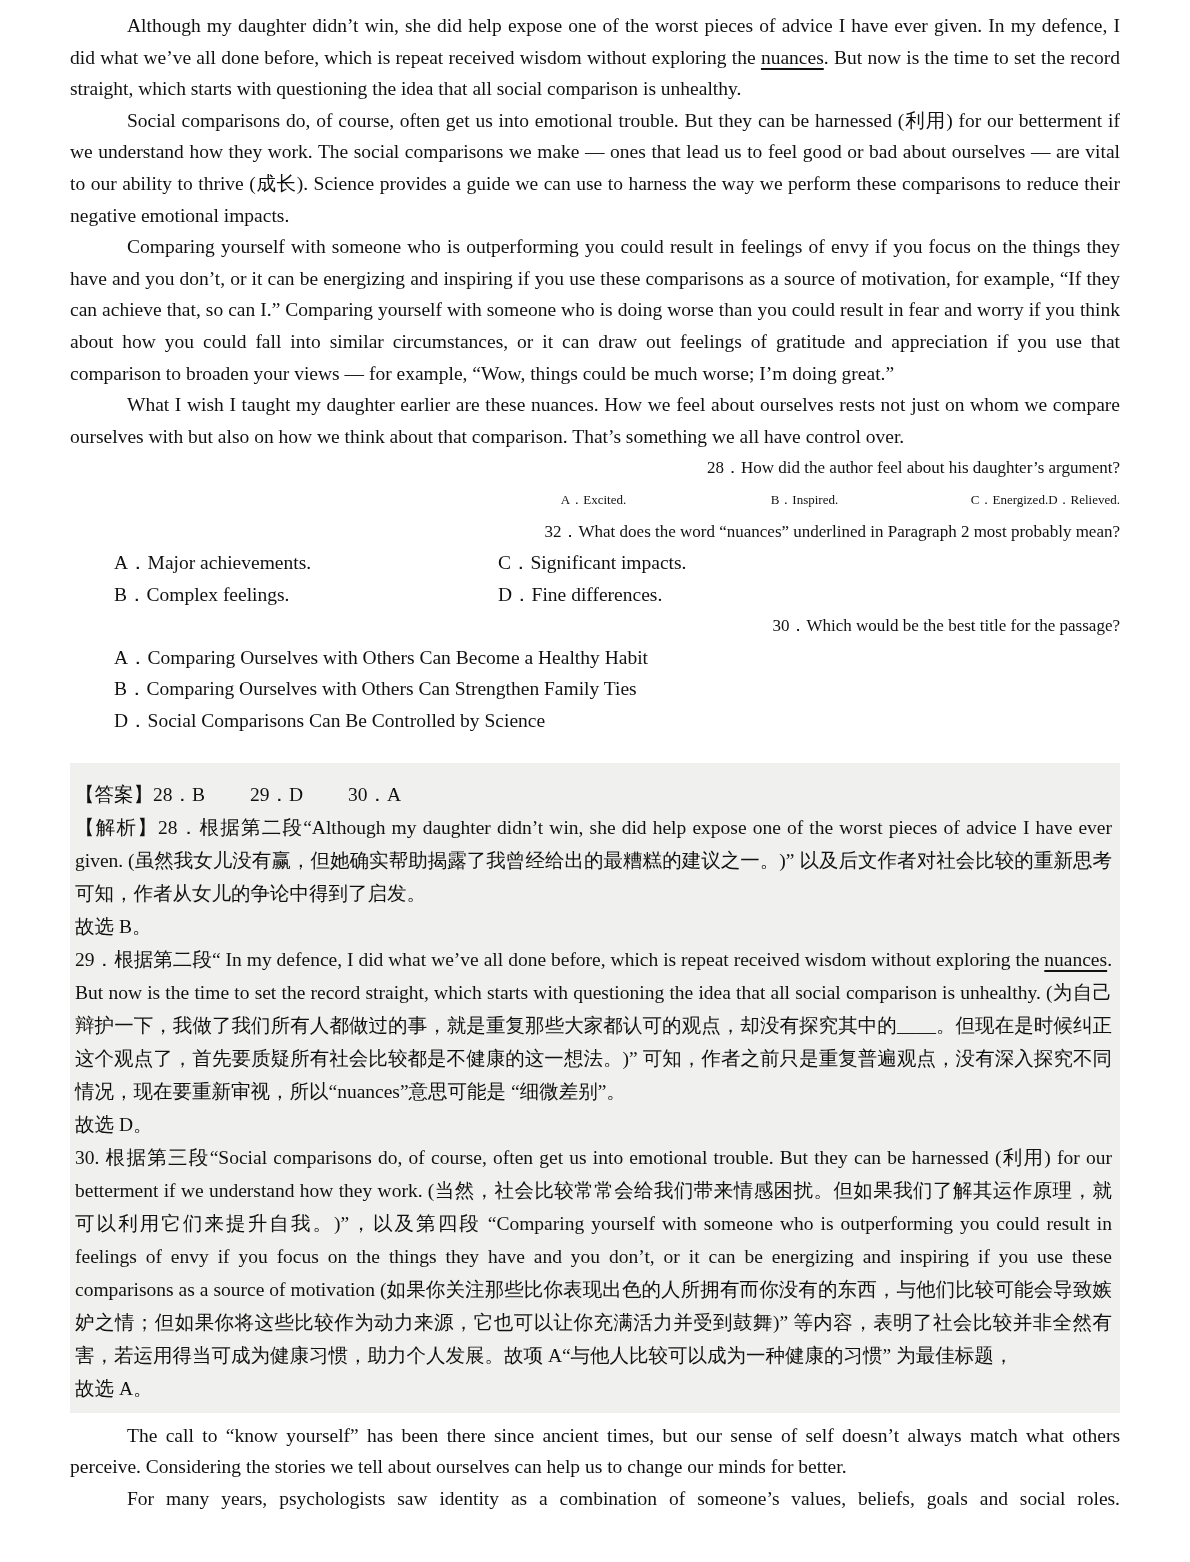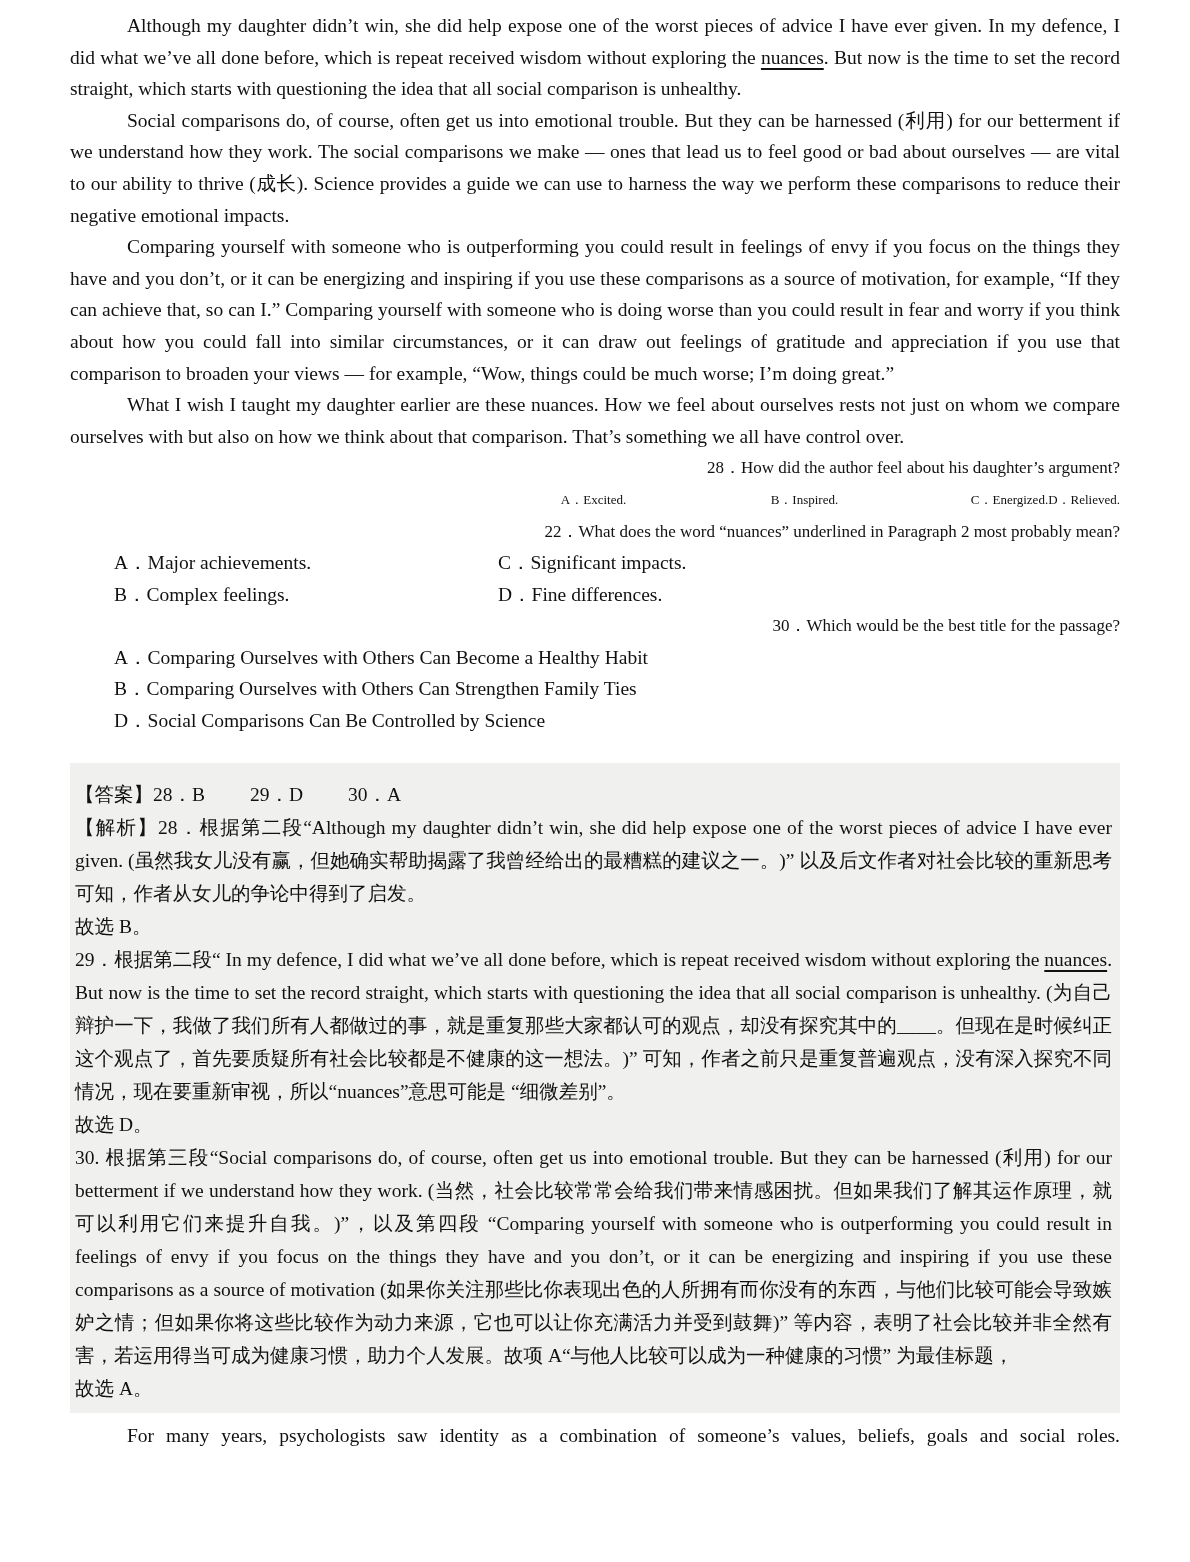--- a/index.html
+++ b/index.html
@@ -91,21 +91,21 @@
     <p class="para indent">Comparing yourself with someone who is outperforming you could result in feelings of envy if you focus on the things they have and you don’t, or it can be energizing and inspiring if you use these comparisons as a source of motivation, for example, “If they can achieve that, so can I.” Comparing yourself with someone who is doing worse than you could result in fear and worry if you think about how you could fall into similar circumstances, or it can draw out feelings of gratitude and appreciation if you use that comparison to broaden your views — for example, “Wow, things could be much worse; I’m doing great.”</p>
     <p class="para indent">What I wish I taught my daughter earlier are these nuances. How we feel about ourselves rests not just on whom we compare ourselves with but also on how we think about that comparison. That’s something we all have control over.</p>
   </div>
 
   <div class="questions">
     <p class="qtext">28．How did the author feel about his daughter’s argument?</p>
     <div class="opt-row">
       <span class="opt w1">A．Excited.</span><span class="opt w2">B．Inspired.</span><span class="opt w3">C．Energized.</span><span class="opt">D．Relieved.</span>
     </div>
 
-    <p class="qtext">22．What does the word “nuances” underlined in Paragraph 2 most probably mean?</p>
+    <p class="qtext">32．What does the word “nuances” underlined in Paragraph 2 most probably mean?</p>
     <div class="opt-grid">
       <span>A．Major achievements.</span>
       <span>C．Significant impacts.</span>
       <span>B．Complex feelings.</span>
       <span>D．Fine differences.</span>
     </div>
 
     <p class="qtext">30．Which would be the best title for the passage?</p>
     <div class="opt-list">
       <p class="optline">A．Comparing Ourselves with Others Can Become a Healthy Habit</p>
@@ -121,16 +121,17 @@
     <p class="exp">故选 B。</p>
 
     <p class="exp"><span>29．根据第二段“ In my defence, I did what we’ve all done before, which is repeat received wisdom without exploring the </span><span class="ul">nuances</span><span>. But now is the time to set the record straight, which starts with questioning the idea that all social comparison is unhealthy. (为自己辩护一下，我做了我们所有人都做过的事，就是重复那些大家都认可的观点，却没有探究其中的____。但现在是时候纠正这个观点了，首先要质疑所有社会比较都是不健康的这一想法。)” 可知，作者之前只是重复普遍观点，没有深入探究不同情况，现在要重新审视，所以“nuances”意思可能是 “细微差别”。</span></p>
     <p class="exp">故选 D。</p>
 
     <p class="exp">30. 根据第三段“Social comparisons do, of course, often get us into emotional trouble. But they can be harnessed (利用) for our betterment if we understand how they work. (当然，社会比较常常会给我们带来情感困扰。但如果我们了解其运作原理，就可以利用它们来提升自我。)”，以及第四段 “Comparing yourself with someone who is outperforming you could result in feelings of envy if you focus on the things they have and you don’t, or it can be energizing and inspiring if you use these comparisons as a source of motivation (如果你关注那些比你表现出色的人所拥有而你没有的东西，与他们比较可能会导致嫉妒之情；但如果你将这些比较作为动力来源，它也可以让你充满活力并受到鼓舞)” 等内容，表明了社会比较并非全然有害，若运用得当可成为健康习惯，助力个人发展。故项 A“与他人比较可以成为一种健康的习惯” 为最佳标题，</p>
     <p class="exp">故选 A。</p>
   </div>
 
   <div class="passage2">
+    <p class="para indent">The call to “know yourself” has been there since ancient times, but our sense of self doesn’t always match what others perceive. Considering the stories we tell about ourselves can help us to change our minds for better.</p>
     <p class="para indent force-justify">For many years, psychologists saw identity as a combination of someone’s values, beliefs, goals and social roles.</p>
   </div>
 
 </div>
 
 </body></html>

